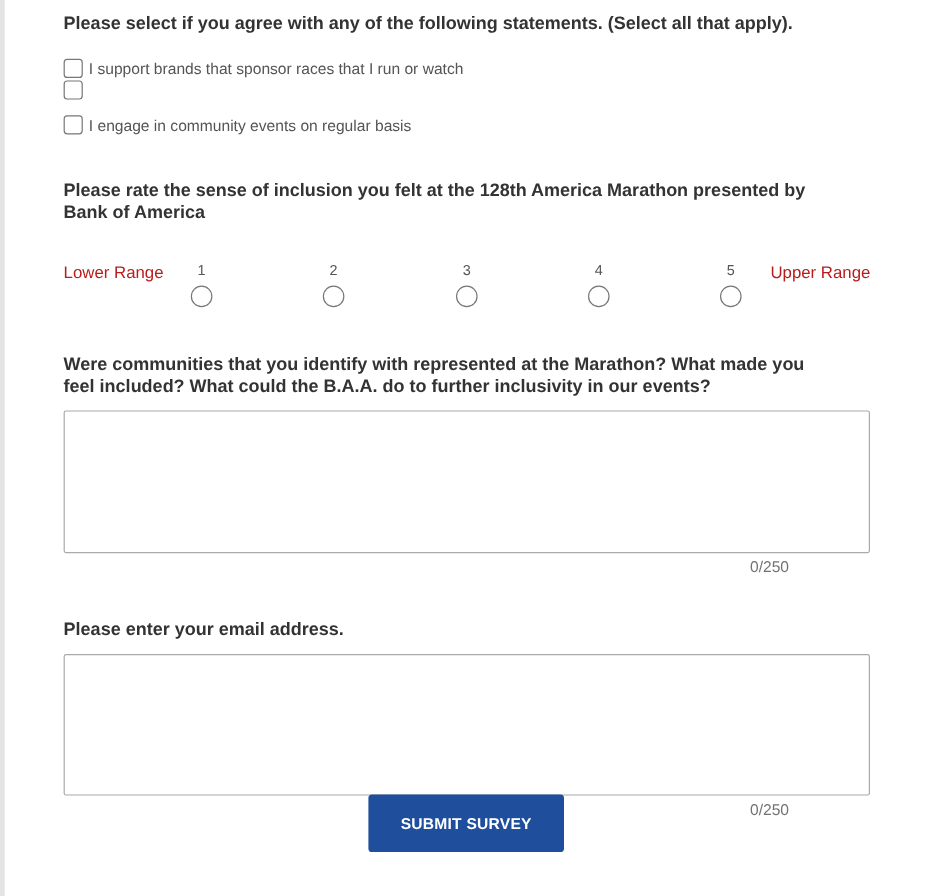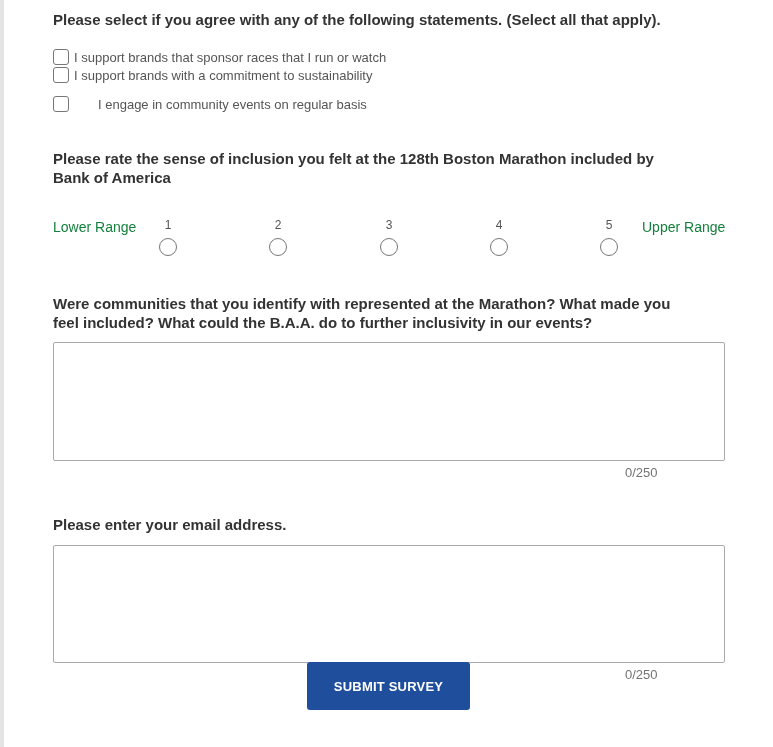--- a/index.html
+++ b/index.html
@@ -19,21 +19,21 @@
     font-weight: bold; font-size: 15px; color: #333333; line-height: 19px;
   }
   .cb-row {
     position: absolute; left: 53px; height: 20px; display: flex; align-items: center;
   }
   .checkbox {
     width: 16px; height: 16px; border: 1.5px solid #777; border-radius: 3px;
     box-sizing: border-box; background: #fff; margin-right: 5px;
   }
   .cb-label { font-size: 13px; color: #555; }
-  .range-label { font-size: 14px; color: #15803d; }
+  .range-label { font-size: 14px; color: #b91c1c; }
   .scale-num { font-size: 12px; color: #555; width: 20px; text-align: center; }
   .radio {
     width: 18px; height: 18px; border: 1.5px solid #777; border-radius: 50%;
     box-sizing: border-box; background: #fff;
   }
   .textarea {
     border: 1px solid #aaa; border-radius: 2px; background: #fff; box-sizing: border-box;
     resize: none; padding: 6px; font-family: "Liberation Sans", sans-serif; font-size: 13px;
   }
   .counter { font-size: 13px; color: #737373; text-align: left; }
@@ -49,29 +49,28 @@
 <div class="left-strip"></div>
 
 <div class="abs q-title" style="left:53px; top:10px;">Please select if you agree with any of the following statements. (Select all that apply).</div>
 
 <div class="cb-row" style="top:37px;margin-top:10px;">
   <div class="checkbox"></div>
   <span class="cb-label">I support brands that sponsor races that I run or watch</span>
 </div>
 <div class="cb-row" style="top:65px;">
   <div class="checkbox"></div>
-  <span class="cb-label">I support brands with a commitment to sustainability</span>
 </div>
-<div class="cb-row" style="top:94px;gap:24px;">
+<div class="cb-row" style="top:94px;">
   <div class="checkbox"></div>
   <span class="cb-label">I engage in community events on regular basis</span>
 </div>
 
 <div class="abs q-title" style="left:53px; top:149px;">
-  <div>Please rate the sense of inclusion you felt at the 128th Boston Marathon included by</div>
+  <div>Please rate the sense of inclusion you felt at the 128th America Marathon presented by</div>
   <div>Bank of America</div>
 </div>
 
 <div class="abs range-label" style="left:53px; top:219px;">Lower Range</div>
 <div class="abs range-label" style="left:642px; top:219px;">Upper Range</div>
 
 <div class="abs scale-num" style="left:158px; top:218px;">1</div>
 <div class="abs radio" style="left:159px; top:238px;"></div>
 
 <div class="abs scale-num" style="left:268px; top:218px;">2</div>

